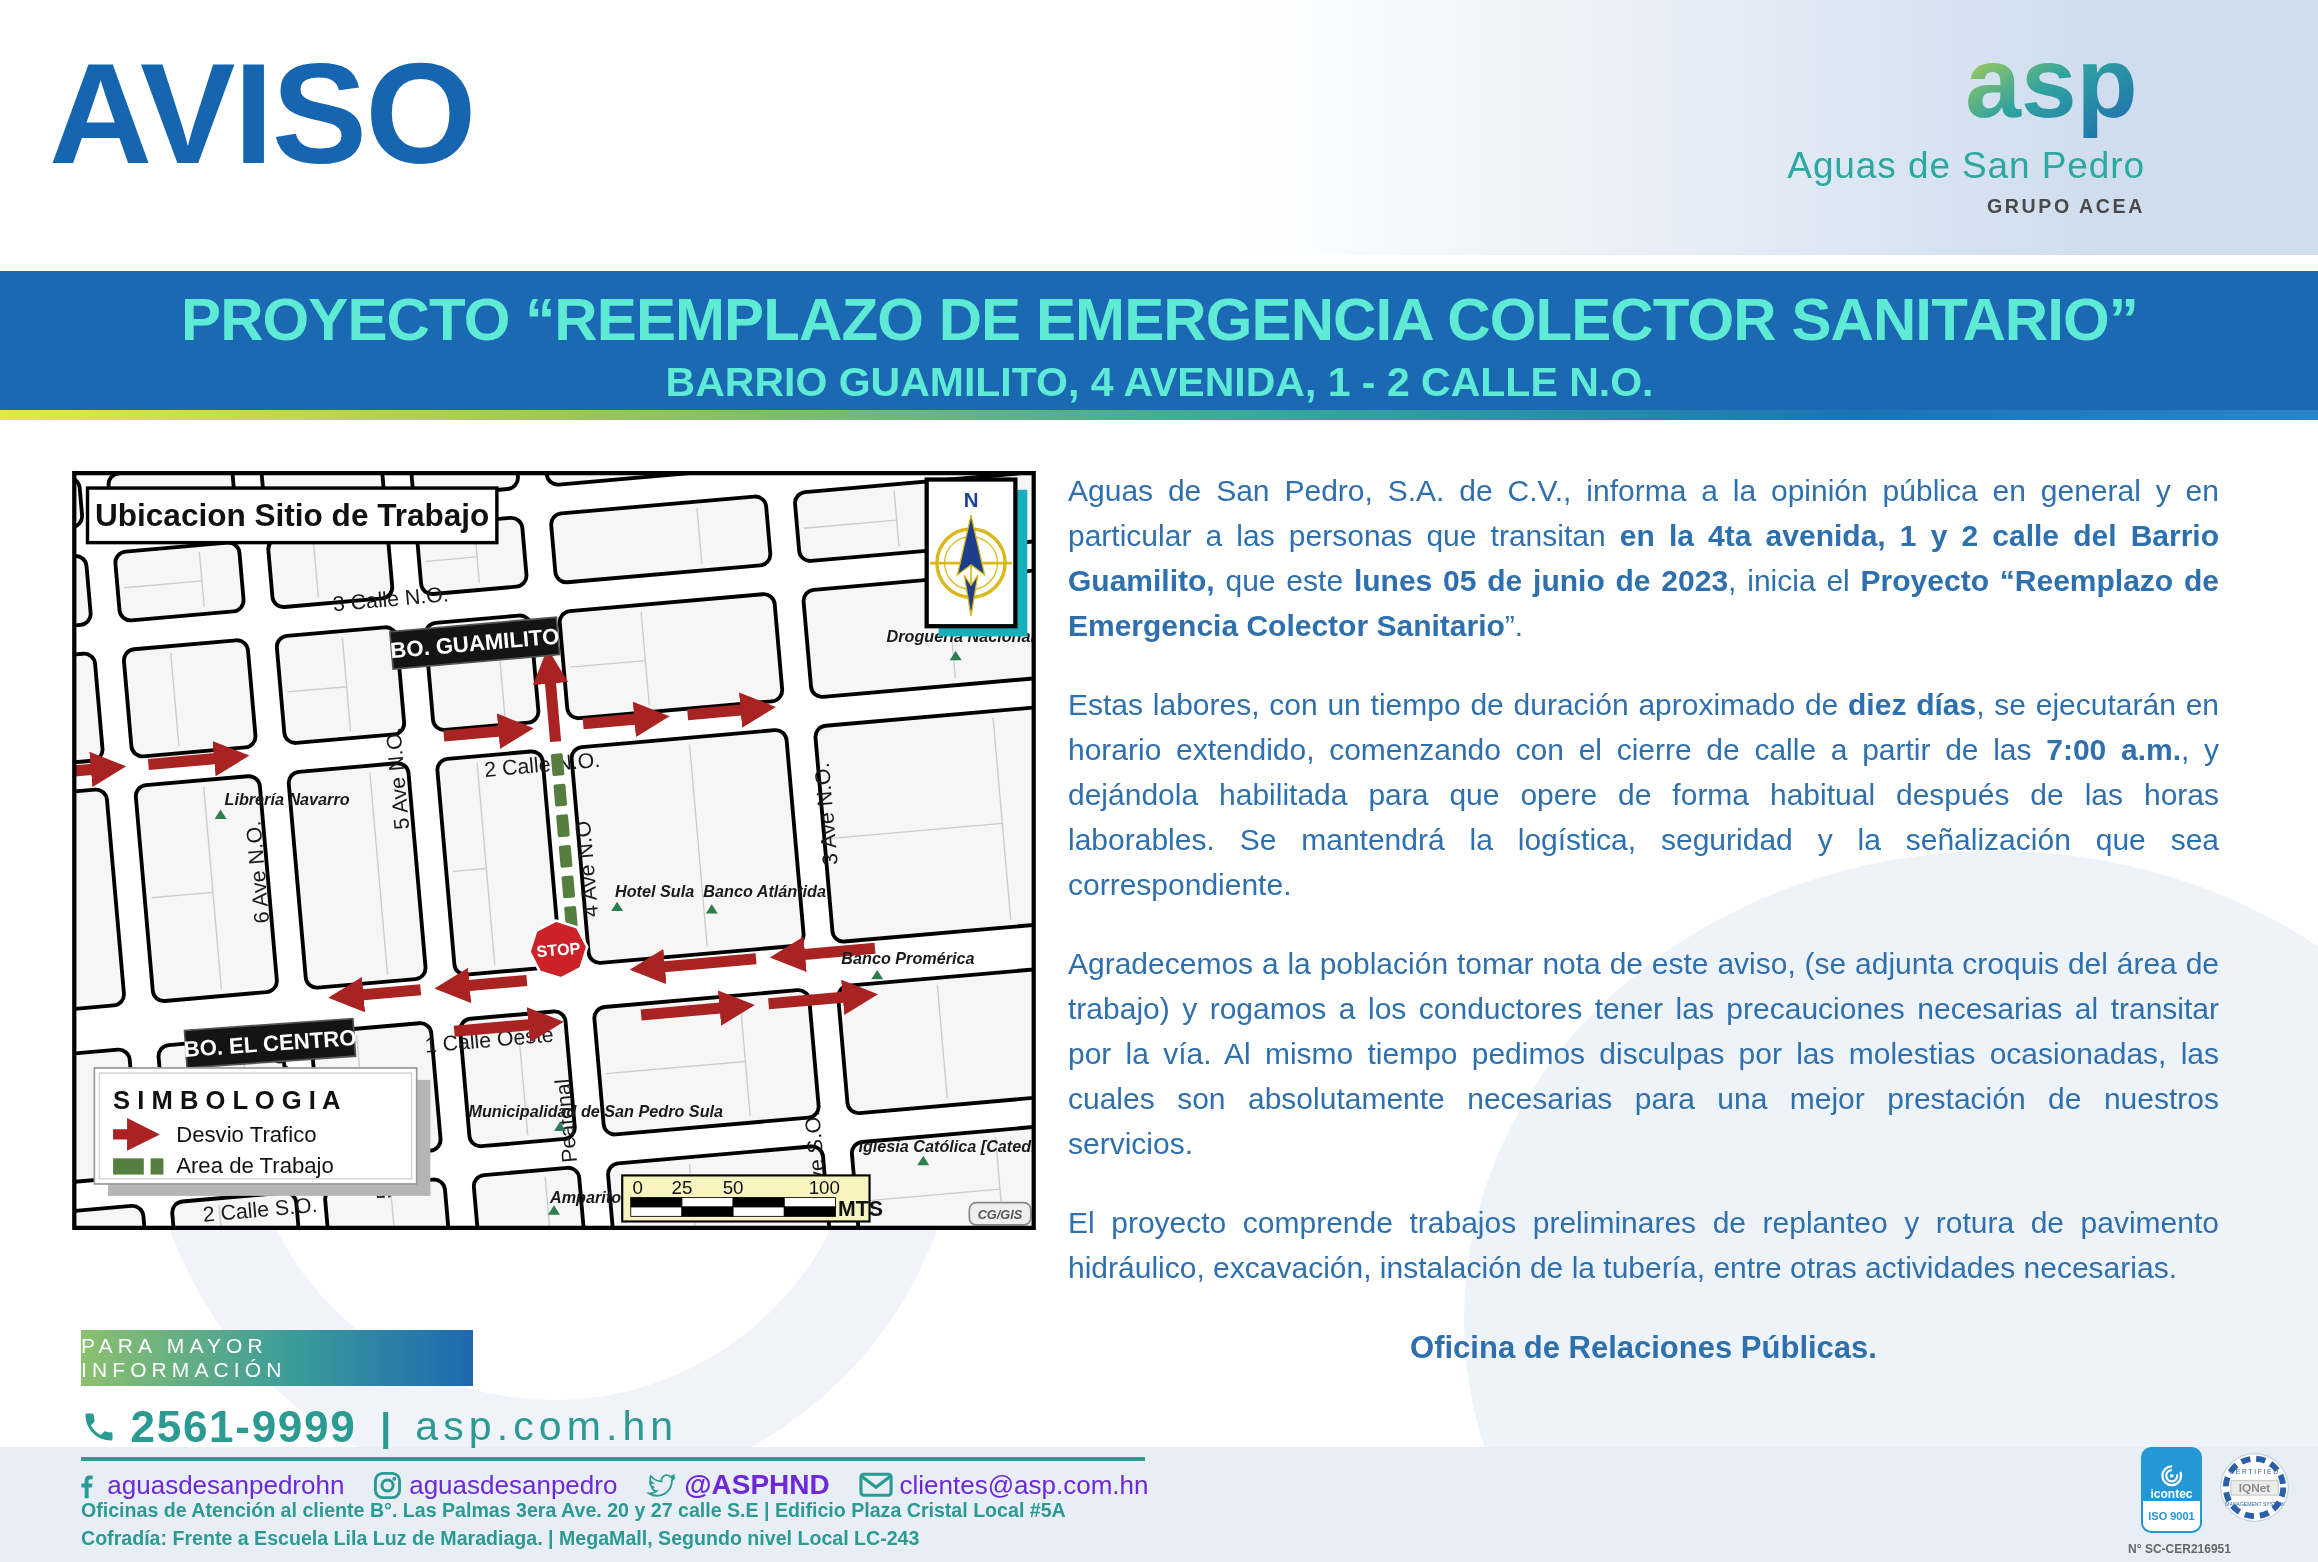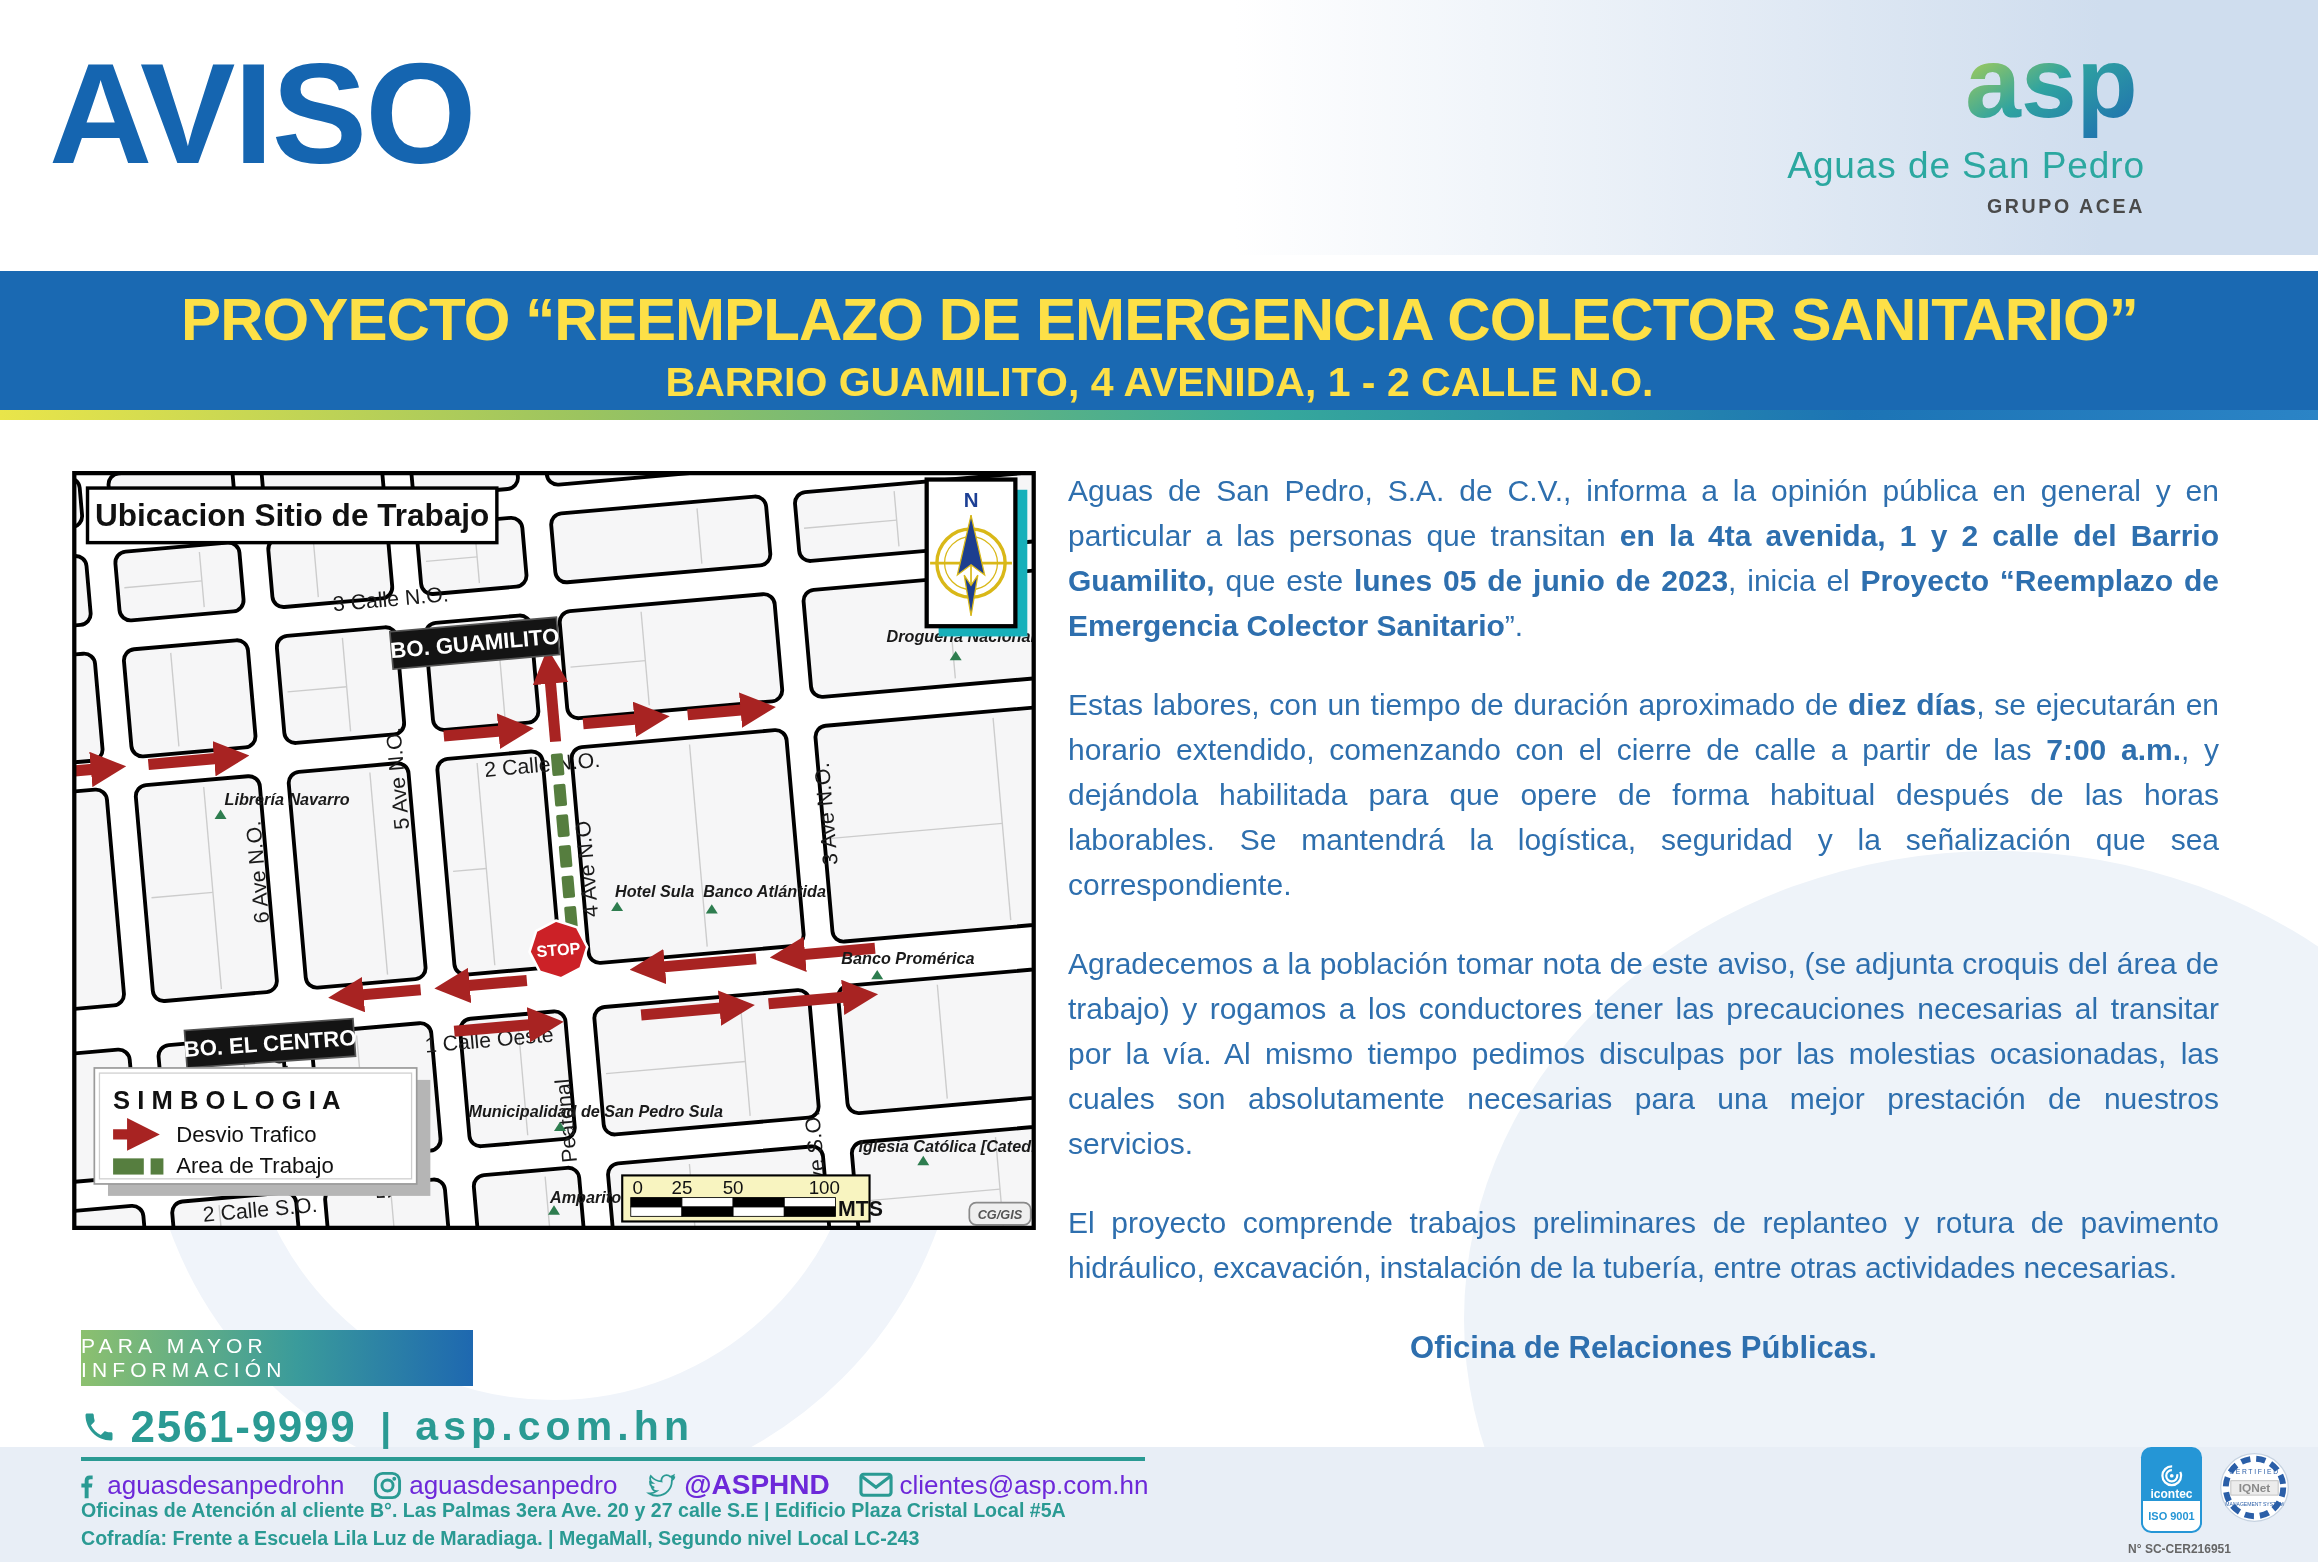--- a/index.html
+++ b/index.html
@@ -18,21 +18,21 @@
 
   
   .aviso{position:absolute;left:49px;top:32px;font-size:143px;font-weight:bold;letter-spacing:-1.7px;
     color:#1565b0;z-index:2;}
   .logo{position:absolute;right:174px;top:34px;width:392px;text-align:right;z-index:2;}
   .logo .name{font-size:37px;color:#2ba8a0;margin-top:1.7px;letter-spacing:0.9px;}
   .logo .group{font-size:19.6px;font-weight:bold;color:#4a4a4a;letter-spacing:2.6px;margin-top:8.5px;}
 
   
   .banner{position:absolute;left:0;top:271px;width:2319px;height:140px;background:#1a69b2;
-    color:#fde047;text-align:center;z-index:2;}
+    color:#5eead4;text-align:center;z-index:2;}
   .banner .t1{font-size:60px;font-weight:bold;letter-spacing:-0.9px;margin-top:13.6px;}
   .banner .t2{font-size:41px;font-weight:bold;letter-spacing:0;margin-top:5.1px;}
   .strip{position:absolute;left:0;top:410px;width:2319px;height:10.2px;z-index:2;
     background:linear-gradient(90deg,#e9e54a 0%,#9cc45f 25%,#36a89b 55%,#1c74b5 80%,#2b84c6 100%);}
 
   
   .mapwrap{position:absolute;left:72px;top:471px;width:964px;height:759px;z-index:2;}
 
   
   .col{position:absolute;left:1068px;top:468px;width:1151px;z-index:2;color:#2e6fae;}
@@ -40,21 +40,21 @@
   .col .b{font-weight:bold;}
   .signature{font-size:31px;font-weight:bold;text-align:center;margin-top:40px;color:#2e6fae;}
 
   
   .infobar{position:absolute;left:81px;top:1330px;width:392px;height:56px;z-index:2;
     background:linear-gradient(90deg,#8cc06f 0%,#3a9b9b 55%,#1e68b0 100%);
     color:#fff;font-size:21px;letter-spacing:5.1px;display:flex;align-items:center;justify-content:center;}
   .phonerow{position:absolute;left:81px;top:1400px;height:53px;display:flex;align-items:center;z-index:2;color:#2a9a93;}
   .phonerow .num{font-size:44px;font-weight:bold;letter-spacing:1.7px;margin-left:13.6px;}
   .phonerow .sep{font-size:39px;font-weight:bold;margin:0 24px;}
-  .phonerow .web{font-size:41px;letter-spacing:5.1px;font-weight:bold;}
+  .phonerow .web{font-size:41px;letter-spacing:5.1px;}
   .rule{position:absolute;left:81px;top:1457px;width:1064px;height:4.3px;background:#2a9a93;z-index:2;}
   .socialrow{position:absolute;left:75px;top:1469px;display:flex;align-items:center;gap:12px;z-index:2;color:#6d28d9;}
   .soc{display:flex;align-items:center;gap:6.8px;margin-right:17px;}
   .soc .h{font-size:26px;}
   .soc .h.small{font-size:28px;font-weight:bold;}
   .address{position:absolute;left:81px;top:1496px;z-index:2;color:#2a9a93;font-weight:bold;
     font-size:19.6px;line-height:1.45;}
 
   
   .icontec{position:absolute;left:2141px;top:1447px;width:61px;height:87px;z-index:2;}

